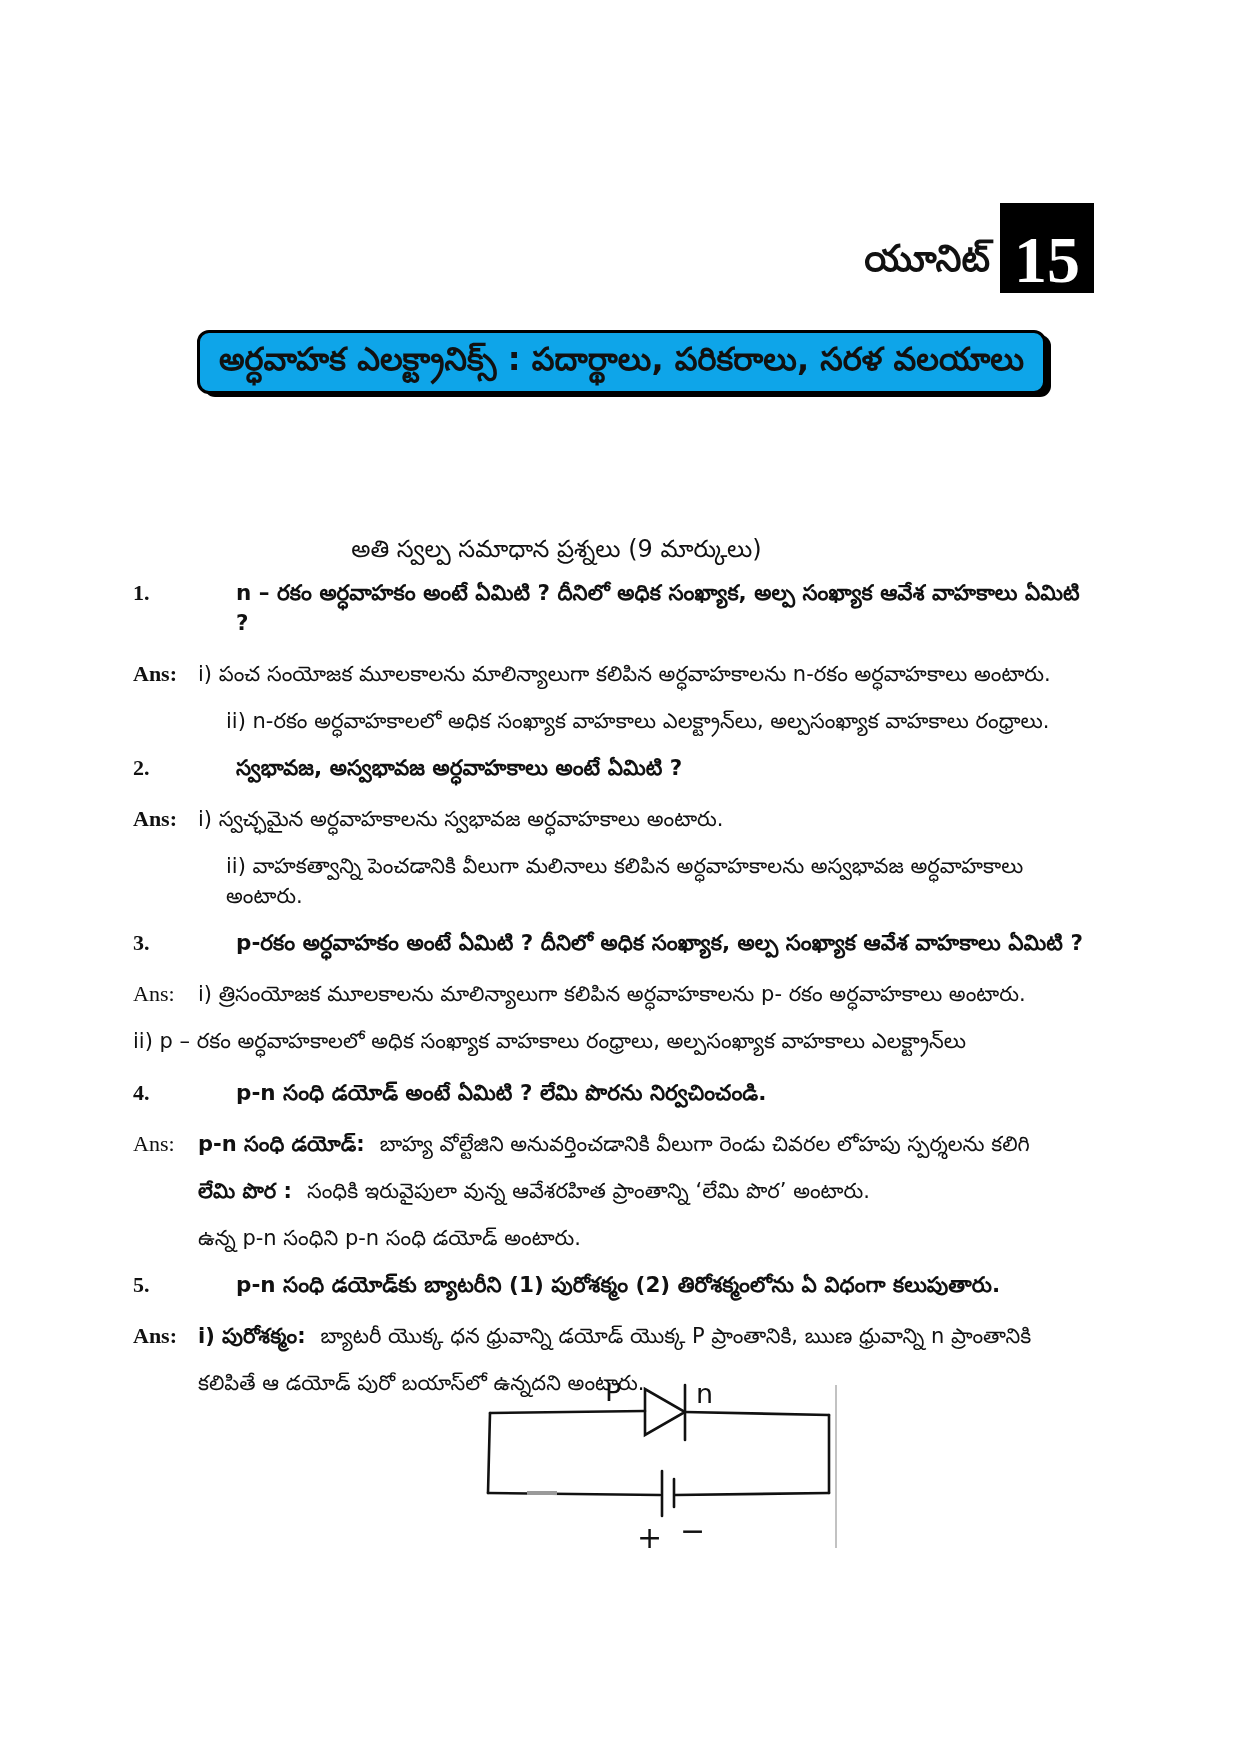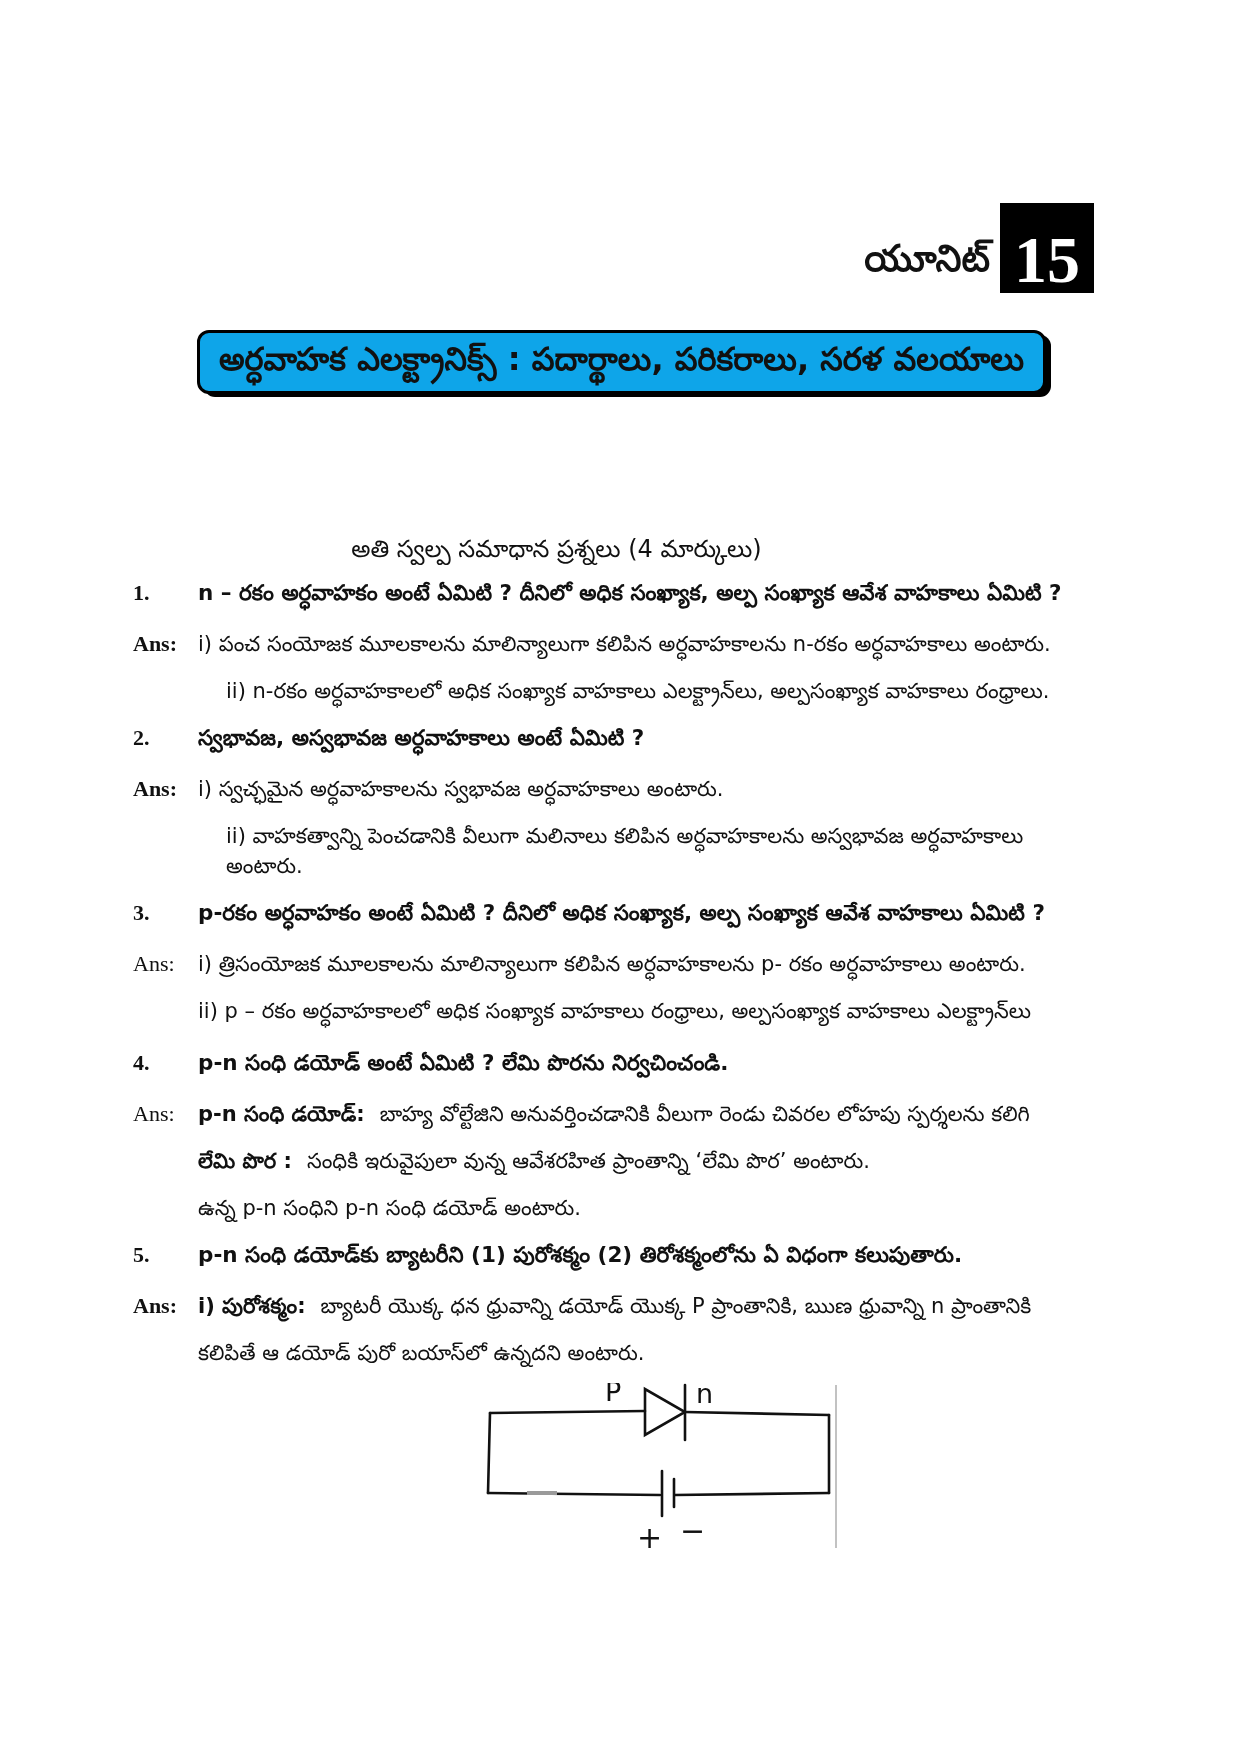--- a/index.html
+++ b/index.html
@@ -49,46 +49,46 @@
     font-size:21px;line-height:30px;
   }
   .row{display:flex;margin-bottom:17px;}
   .row .label{
     width:65px;flex-shrink:0;
     font-family:"Liberation Serif","DejaVu Serif",serif;
     font-size:22px;
   }
   .row .label.bold{font-weight:bold;}
   .row.q{font-weight:bold;margin-bottom:21px;}
-  .row.q .text{font-size:21.5px;}
+  .row.q .text{font-size:21.5px;margin-left:38px;}
   .text{flex:1;}
   .indent{padding-left:28px;}
   .lead{font-weight:bold;margin-right:15px;}
   .lead:empty{display:none;margin:0;}
-  .gap-lg{margin-bottom:22px;}
+  .gap-lg{margin-bottom:22px;flex-direction:column;}
 
   
   .figure{position:absolute;top:1383px;left:432px;width:420px;height:200px;}
   .figure svg{display:block;}
   .hand-label{font-family:"DejaVu Sans",sans-serif;font-size:27px;fill:#111;}
   .hand-sign{font-family:"DejaVu Sans",sans-serif;font-size:30px;fill:#111;}
 </style>
 </head>
 <body>
 
 <div class="unit-label telugu">యూనిట్</div>
 <div class="unit-badge">
   <span>15</span>
 </div>
 
 <div class="title-box">
   <span class="title-text telugu">అర్ధవాహక ఎలక్ట్రానిక్స్ : పదార్థాలు, పరికరాలు, సరళ వలయాలు</span>
 </div>
 
-<div class="section-heading telugu">అతి స్వల్ప సమాధాన ప్రశ్నలు  (4 మార్కులు)</div>
+<div class="section-heading telugu">అతి స్వల్ప సమాధాన ప్రశ్నలు  (9 మార్కులు)</div>
 
 <div class="content telugu">
 
   <div class="row q">
     <span class="label bold">1.</span>
     <div class="text">n – రకం అర్ధవాహకం అంటే ఏమిటి ? దీనిలో అధిక సంఖ్యాక, అల్ప సంఖ్యాక ఆవేశ వాహకాలు ఏమిటి ?</div>
   </div>
   <div class="row">
     <span class="label bold">Ans:</span>
     <div class="text">

